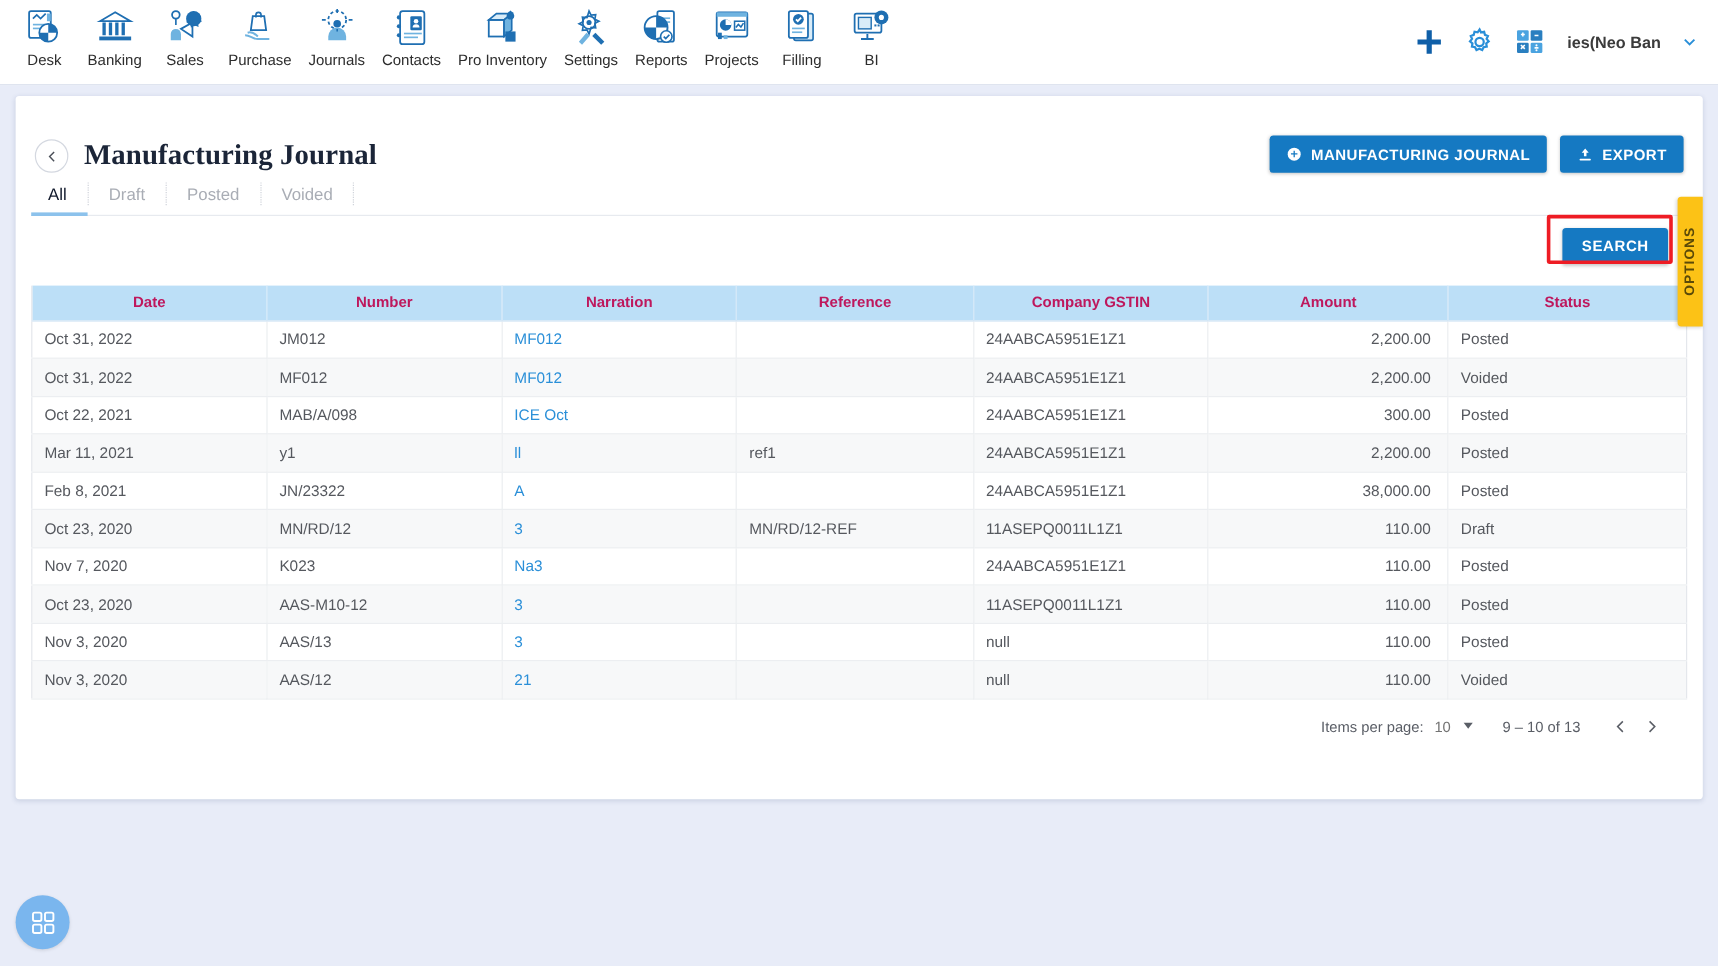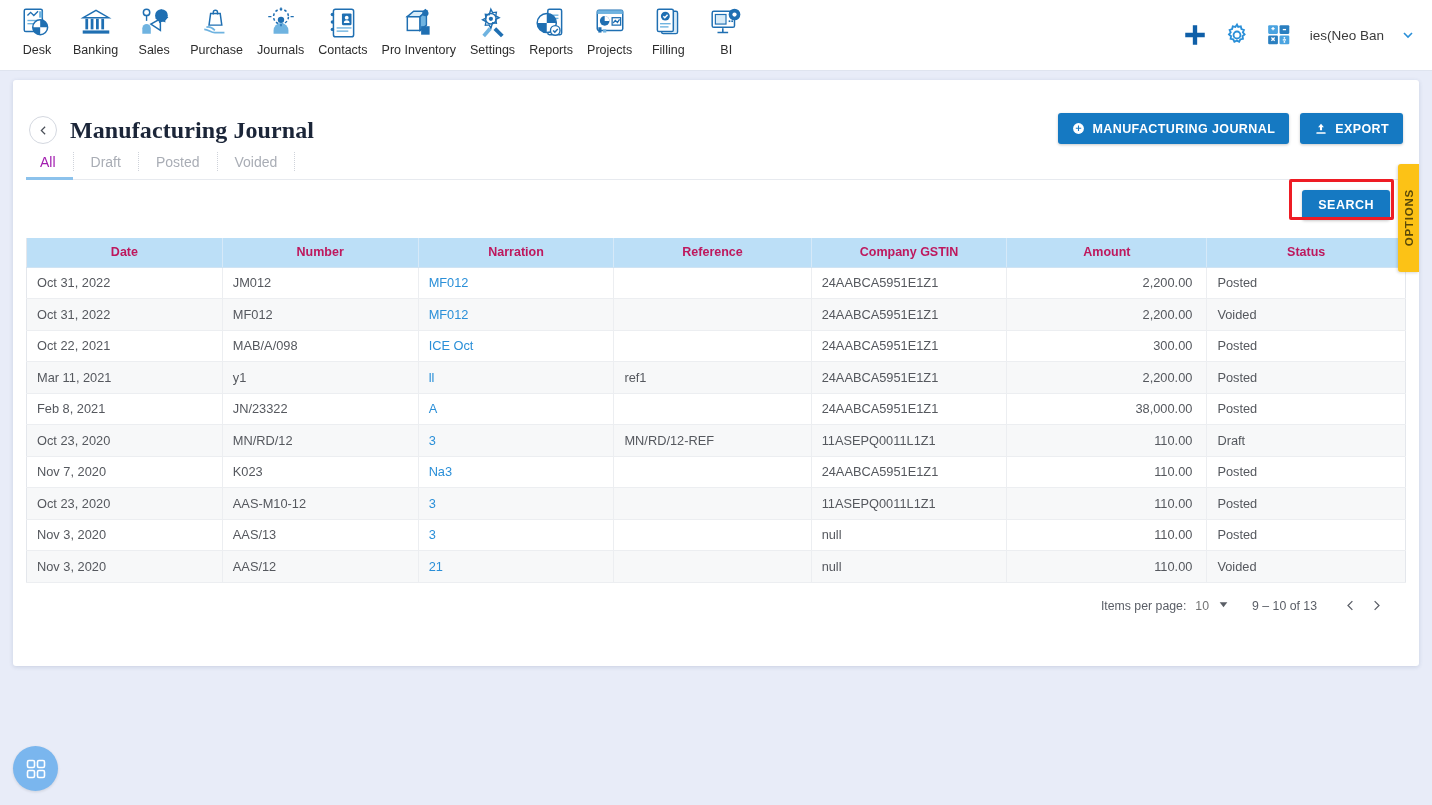--- a/index.html
+++ b/index.html
@@ -56,21 +56,21 @@
     align-items: center;
     padding-right: 16px;
     height: 70px;
     gap: 16px;
   }
   .nav-action { cursor: pointer; display: flex; align-items: center; justify-content: center; }
   #company-name {
     font-size: 13.5px;
     color: #3b3b3b;
     white-space: nowrap;
-    font-weight: normal;
+    font-weight: bold;
     margin-left: 2px;
   }
 
   
   #card {
     position: absolute;
     top: 80px; left: 13px;
     width: 1406px;
     height: 586px;
     background: #ffffff;
@@ -128,21 +128,21 @@
   }
   .tab {
     display: flex; align-items: center;
     padding: 0 17px;
     font-size: 14px;
     color: #a9adb5;
     cursor: pointer;
     position: relative;
   }
   .tab:first-child { padding-left: 14px; }
-  .tab.active { color: #a21caf; }
+  .tab.active { color: #0f172a; }
   .tab.active::after {
     content: "";
     position: absolute;
     left: 0; right: 0; bottom: -1px;
     height: 3px;
     background: #8cc2ec;
   }
   .tab-sep {
     align-self: center;
     width: 1px; height: 19px;

